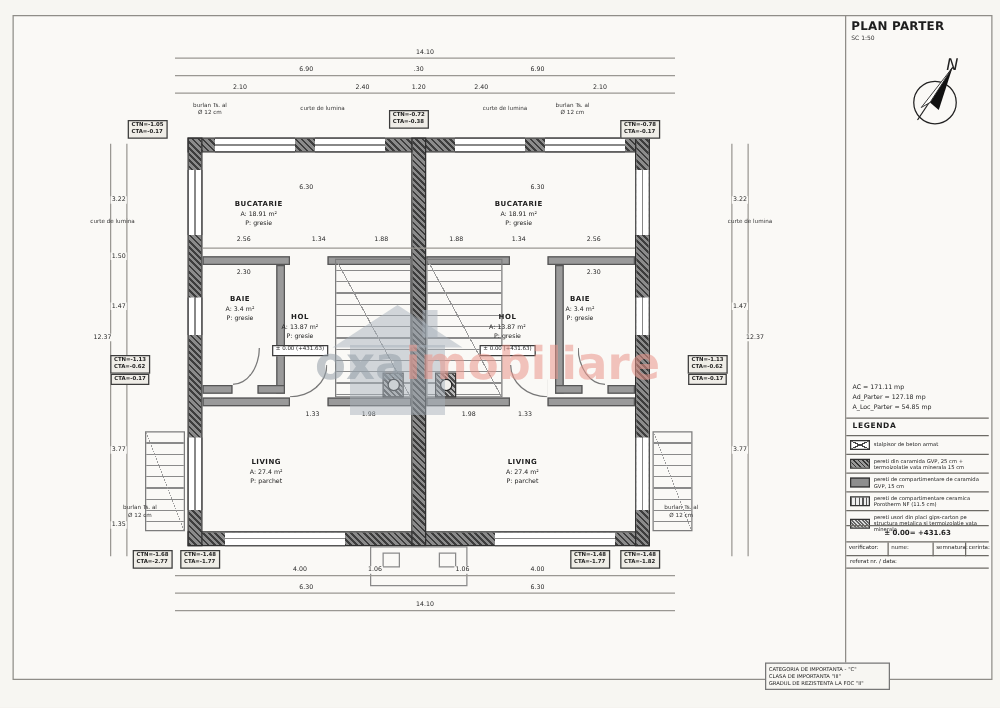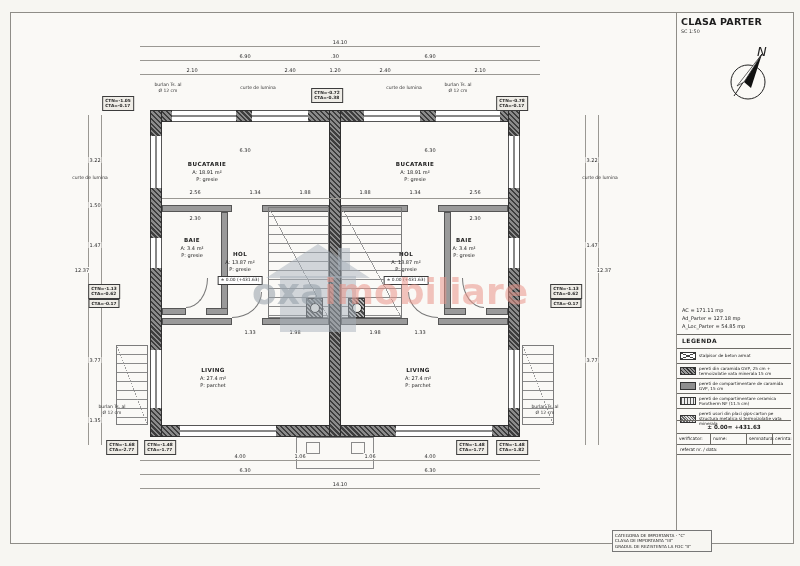--- a/index.html
+++ b/index.html
@@ -258,21 +258,21 @@
     </div>
 
   <div id="wm-house">
     <div class="roof"></div>
     <div class="bodyp"></div>
     <div class="chim"></div>
   </div>
   <div id="wm-text"><span class="g">oxa</span><span class="p">imobiliare</span></div>
 
   <div id="tb">
-    <div id="tb-title">CLASA PARTER</div>
+    <div id="tb-title">PLAN PARTER</div>
     <div id="tb-scale">SC 1:50</div>
     <svg id="north" width="58" height="66" viewBox="0 0 58 66">
       <text x="36" y="14" font-size="13" font-style="italic" fill="#222" font-family="DejaVu Sans,sans-serif">N</text>
       <circle cx="27" cy="40" r="17" fill="none" stroke="#222" stroke-width="1"></circle>
       <line x1="13" y1="54" x2="41" y2="12" stroke="#222" stroke-width="1"></line>
       <polygon points="41,12 30,46 23,40" fill="#111"></polygon>
       <polygon points="41,12 16,44 23,40" fill="#fdfdfb" stroke="#222" stroke-width="0.7"></polygon>
     </svg>
     <div id="tb-stats">
         <div class="">AC = 171.11 mp</div>

